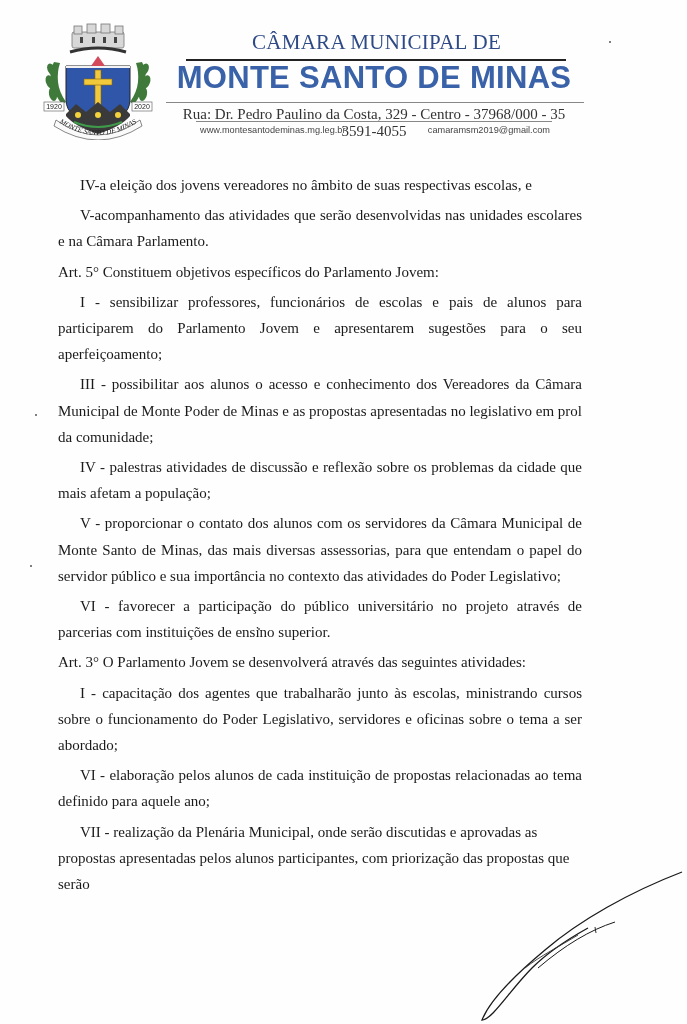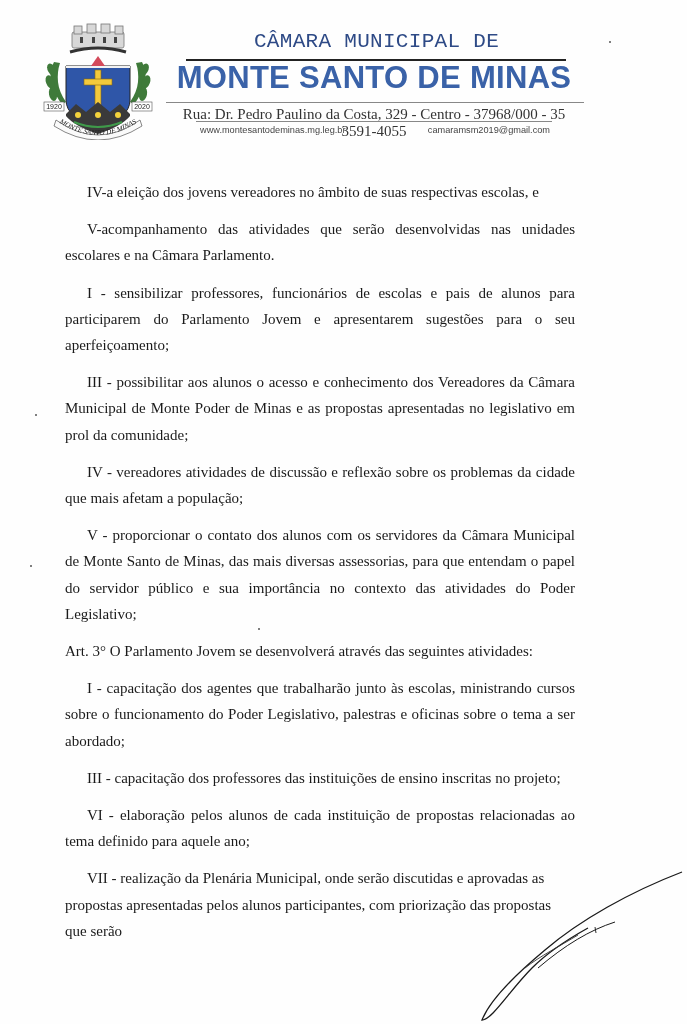--- a/index.html
+++ b/index.html
@@ -2,33 +2,33 @@
 <html><head>
 <meta charset="utf-8">
 <style>
   html, body { margin:0; padding:0; background:#ffffff; }
   body { width:687px; height:1024px; position:relative; overflow:hidden; }
   .page { position:absolute; left:0; top:0; width:687px; height:1024px; background:#fefefe; }
 
   
   .crest { position:absolute; left:40px; top:22px; width:116px; height:118px; }
   .title1 { position:absolute; left:0; width:653px; top:30px; text-align:center; padding-left:100px; box-sizing:border-box;
-            font-family:Liberation Mono, monospace; font-size:21px; color:#2e4a86; letter-spacing:0.3px; }
+            font-family:Liberation Serif, serif; font-size:21px; color:#2e4a86; letter-spacing:0.3px; }
   .rule { position:absolute; height:1.5px; background:#333; }
   .title2 { position:absolute; left:164px; top:60px; width:420px; text-align:center;
             font-family:"Liberation Sans", sans-serif; font-weight:bold; font-size:31px; color:#3a62a8; letter-spacing:0.3px; }
   .addr { position:absolute; left:164px; top:106px; width:420px; text-align:center;
           font-family:Liberation Serif, serif; font-size:15px; color:#333; }
   .contact { position:absolute; left:200px; top:125px; width:350px;
              font-family:Liberation Sans, sans-serif; font-size:9.2px; color:#444; display:flex; justify-content:space-between; }
 
   
   .body { position:absolute; left:54px; top:168px; width:532px;
           font-family:"Liberation Serif", serif; font-size:15px; color:#1a1a1a; line-height:26.2px; }
-  .body p { margin:11px; text-align:justify; }
+  .body p { margin:4px; text-align:justify; }
   .body p.ind { text-indent:22px; }
   .body p.last { text-align:left; }
 
   .sig { position:absolute; left:470px; top:850px; width:217px; height:174px; }
   .speck { position:absolute; width:2px; height:2px; background:#555; border-radius:1px; }
 </style>
 </head>
 <body>
 
 <div class="page">
@@ -93,27 +93,28 @@
   <div class="addr">Rua: Dr. Pedro Paulino da Costa, 329 - Centro - 37968/000 - 35 3591-4055</div>
   <div class="rule" style="left:196px; top:121px; width:356px; height:1px; background:#888;"></div>
   <div class="contact">
     <span>www.montesantodeminas.mg.leg.br</span>
     <span>camaramsm2019@gmail.com</span>
   </div>
 
   <div class="body">
     <p class="ind">IV-a eleição dos jovens vereadores no âmbito de suas respectivas escolas, e</p>
     <p class="ind">V-acompanhamento das atividades que serão desenvolvidas nas unidades escolares e na Câmara Parlamento.</p>
+    <p>Art. 5°  Constituem objetivos específicos do Parlamento Jovem:</p>
     <p class="ind">I - sensibilizar professores, funcionários de escolas e pais de alunos para participarem do Parlamento Jovem e apresentarem sugestões para o seu aperfeiçoamento;</p>
     <p class="ind">III - possibilitar aos alunos o acesso e conhecimento dos Vereadores da Câmara Municipal de Monte Poder de Minas e as propostas apresentadas no legislativo em prol da comunidade;</p>
-    <p class="ind">IV - vereadores atividades de discussão e reflexão sobre os problemas da cidade que mais afetam a população;</p>
+    <p class="ind">IV - palestras atividades de discussão e reflexão sobre os problemas da cidade que mais afetam a população;</p>
     <p class="ind">V - proporcionar o contato dos alunos com os servidores da Câmara Municipal de Monte Santo de Minas, das mais diversas assessorias, para que entendam o papel do servidor público e sua importância no contexto das atividades do Poder Legislativo;</p>
+    <p class="ind">VI - favorecer a participação do público universitário no projeto através de parcerias com instituições de ensino superior.</p>
     <p>Art. 3°  O Parlamento Jovem se desenvolverá através das seguintes atividades:</p>
-    <p class="ind">I - capacitação dos agentes que trabalharão junto às escolas, ministrando cursos sobre o funcionamento do Poder Legislativo, palestras e oficinas sobre o tema a ser abordado;</p>
-    <p class="ind">III - capacitação dos professores das instituições de ensino inscritas no projeto;</p>
+    <p class="ind">I - capacitação dos agentes que trabalharão junto às escolas, ministrando cursos sobre o funcionamento do Poder Legislativo, servidores e oficinas sobre o tema a ser abordado;</p>
     <p class="ind">VI - elaboração pelos alunos de cada instituição de propostas relacionadas ao tema definido para aquele ano;</p>
     <p class="ind last">VII - realização da Plenária Municipal, onde serão discutidas e aprovadas as propostas apresentadas pelos alunos participantes, com priorização das propostas que serão</p>
   </div>
 
   <svg class="sig" viewBox="0 0 217 174">
     <path d="M212 22 C160 42 110 70 75 100 C45 125 20 150 12 170 C22 170 40 140 62 118 C80 100 100 88 118 78" fill="none" stroke="#1a1a1a" stroke-width="1.3"></path>
     <path d="M145 72 C120 80 95 95 68 118" fill="none" stroke="#1a1a1a" stroke-width="1"></path>
     <path d="M125 77 l1 6" stroke="#1a1a1a" stroke-width="0.9"></path>
     <path d="M55 118 C70 106 90 96 108 85" fill="none" stroke="#333" stroke-width="0.9"></path>
   </svg>

